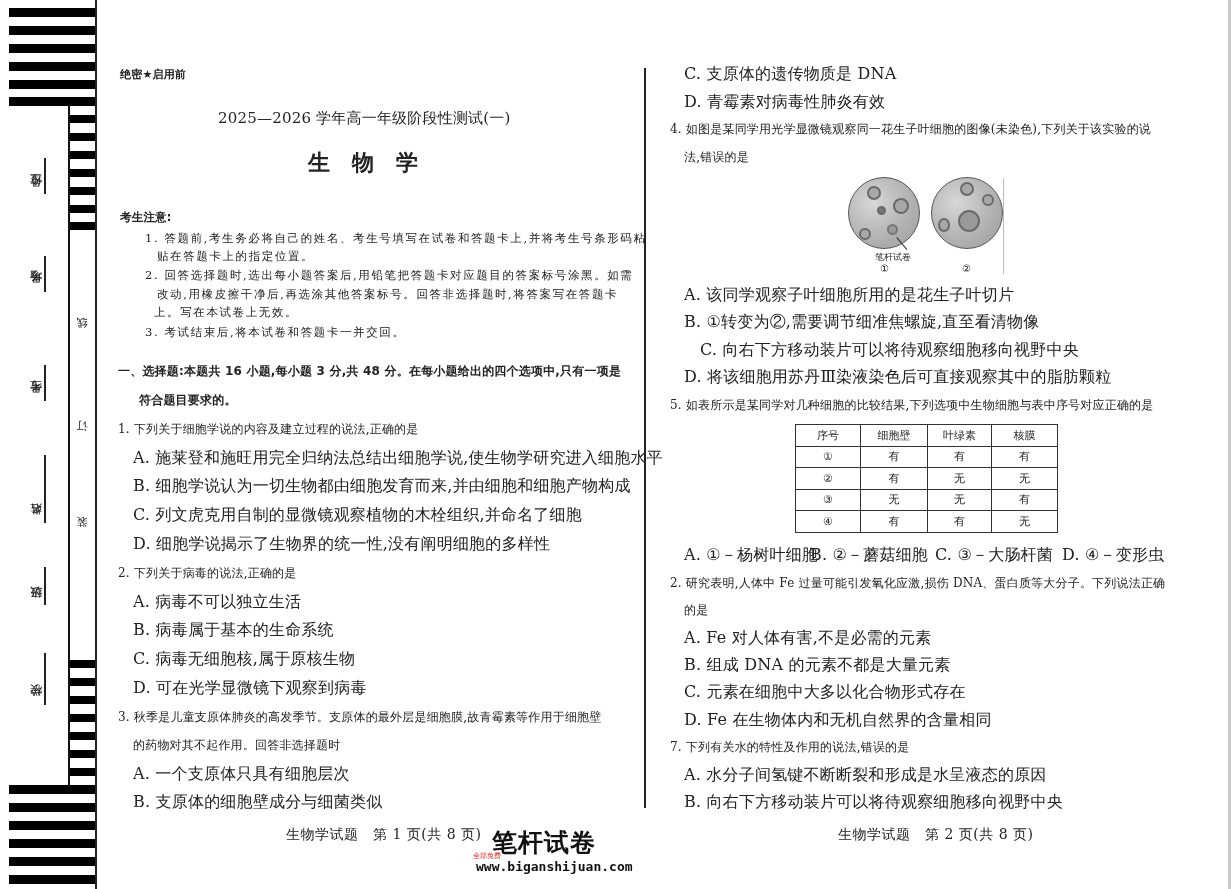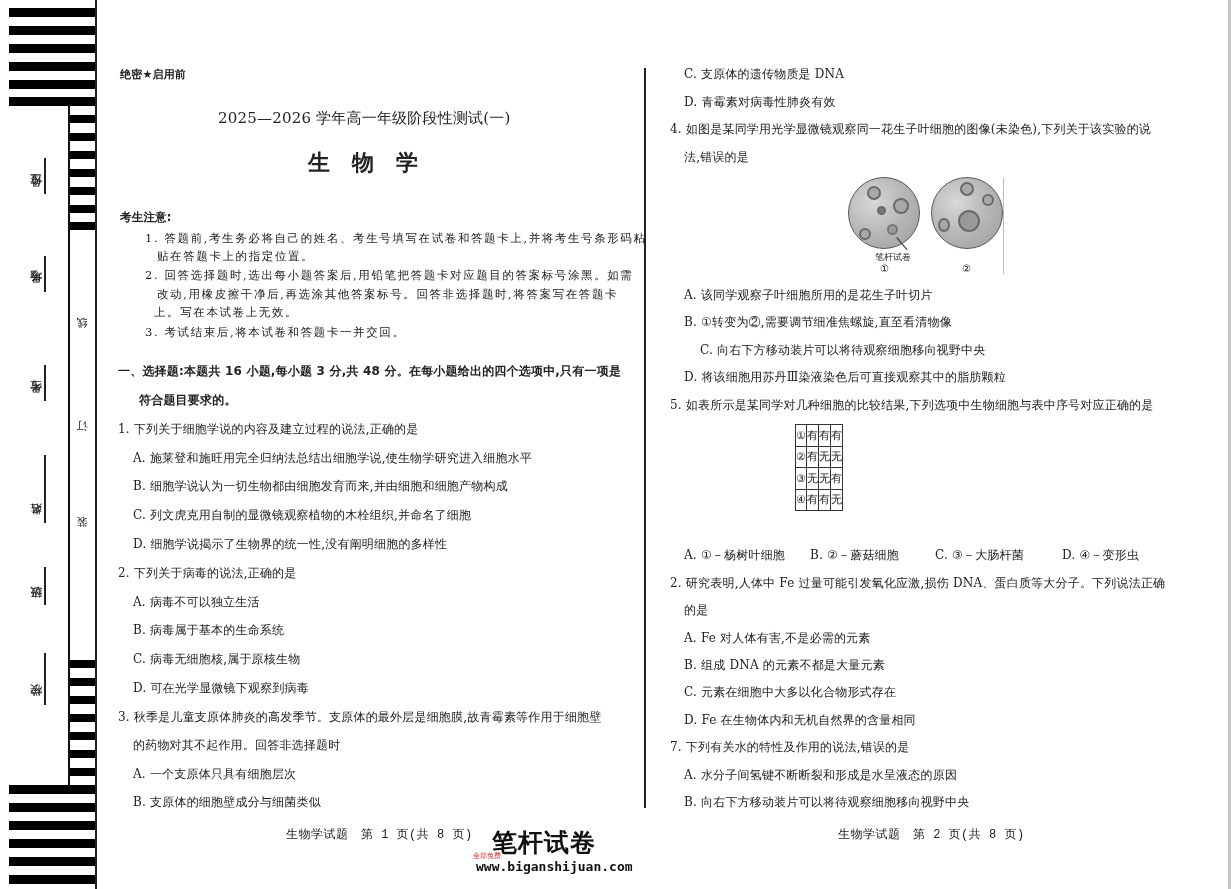--- a/index.html
+++ b/index.html
@@ -25,38 +25,38 @@
   .right-edge { position: absolute; left: 1228px; top: 0; width: 3px; height: 889px; background: #c8c8c8; }
 
   .line { position: absolute; font-size: 12px; line-height: 14px; white-space: nowrap; letter-spacing: 0.2px; }
   .secret { font-family: "DejaVu Sans", "Liberation Sans", sans-serif; font-weight: bold; font-size: 11px; }
   .exam-title { font-size: 15px; }
   .subject { font-family: "DejaVu Sans", "Liberation Sans", sans-serif; font-weight: bold; font-size: 22px; letter-spacing: 22px; }
   .notice-head { font-family: "DejaVu Sans", "Liberation Sans", sans-serif; font-weight: bold; font-size: 11.5px; }
   .notice { font-size: 11.5px; letter-spacing: 1.6px; }
   .section { font-family: "DejaVu Sans", "Liberation Sans", sans-serif; font-weight: bold; font-size: 12px; }
   .q { font-size: 12px; }
-  .opt { font-size: 12px; }
+  .opt { font-size: 16px; }
 
   
   .figure { position: absolute; left: 845px; top: 175px; width: 160px; height: 100px; }
   .circle { position: absolute; top: 2px; width: 72px; height: 72px; border-radius: 50%; border: 1.5px solid #555;
     background: radial-gradient(circle at 35% 35%, #d8d8d8 0%, #b9b9b9 45%, #9a9a9a 100%); overflow: hidden; }
   .blob { position: absolute; border-radius: 50%; border: 2px solid #6a6a6a; background: #a8a8a8; }
   .fig-caption { position: absolute; font-size: 9px; color: #222; }
   .fig-num { position: absolute; font-size: 10px; color: #222; }
   .fig-edge { position: absolute; left: 1003px; top: 178px; width: 1px; height: 96px; background: #bbb; }
   .pointer { position: absolute; height: 1px; background: #333; transform-origin: 0 0; }
 
   
   .tbl { position: absolute; left: 795px; top: 424px; border-collapse: collapse; font-size: 11px; }
   .tbl td, .tbl th { border: 1px solid #333; height: 21.5px; text-align: center; font-weight: normal; color: #222; }
   .tbl .c0 { width: 65px; } .tbl .c1 { width: 67px; } .tbl .c2 { width: 64px; } .tbl .c3 { width: 66px; }
 
-  .footer { position: absolute; font-size: 12px; letter-spacing: 0.5px; font-family: Liberation Mono, monospace; }
+  .footer { position: absolute; font-size: 14px; letter-spacing: 0.5px; }
   .wm-title { position: absolute; left: 492px; top: 826px; font-family: "DejaVu Sans", "Liberation Sans", sans-serif; font-weight: bold; font-size: 25px; color: #111; letter-spacing: 1px; }
   .wm-free { position: absolute; left: 473px; top: 851px; font-size: 7px; color: #d22; font-family: "DejaVu Sans", "Liberation Sans", sans-serif; }
   .wm-url { position: absolute; left: 476px; top: 859px; font-family: "DejaVu Sans Mono", "Liberation Mono", monospace; font-size: 13px; color: #111; font-weight: bold; }
 </style>
 </head>
 <body>
 
 <div class="binding">
 
   <div class="stripe-wide" style="top:8px"></div>
@@ -183,20 +183,26 @@
 
   <div class="line opt" style="left:684px;top:288px">A. 该同学观察子叶细胞所用的是花生子叶切片</div>
   <div class="line opt" style="left:684px;top:315px">B. ①转变为②,需要调节细准焦螺旋,直至看清物像</div>
   <div class="line opt" style="left:700px;top:343px">C. 向右下方移动装片可以将待观察细胞移向视野中央</div>
   <div class="line opt" style="left:684px;top:370px">D. 将该细胞用苏丹Ⅲ染液染色后可直接观察其中的脂肪颗粒</div>
 
   <div class="line q" style="left:670px;top:398px">5. 如表所示是某同学对几种细胞的比较结果,下列选项中生物细胞与表中序号对应正确的是</div>
 
   <table class="tbl">
     <tbody>
+        <tr>
+      <th class="c0">序号</th>
+      <th class="c1">细胞壁</th>
+      <th class="c2">叶绿素</th>
+      <th class="c3">核膜</th>
+    </tr>
     <tr>
       <td>①</td>
       <td>有</td>
       <td>有</td>
       <td>有</td>
     </tr>
     <tr>
       <td>②</td>
       <td>有</td>
       <td>无</td>

